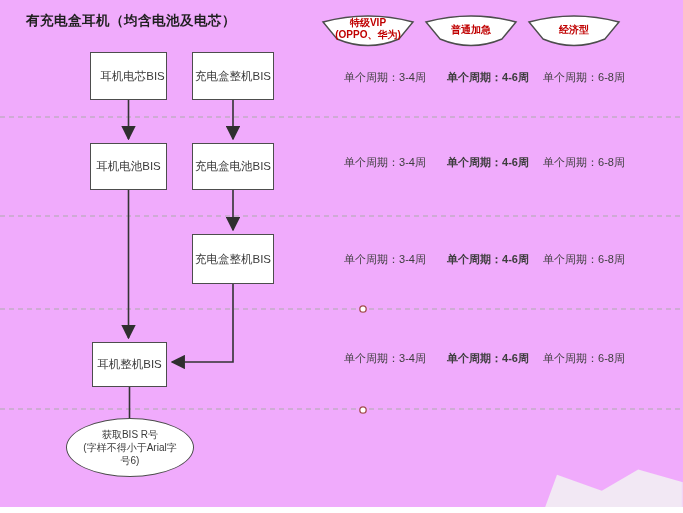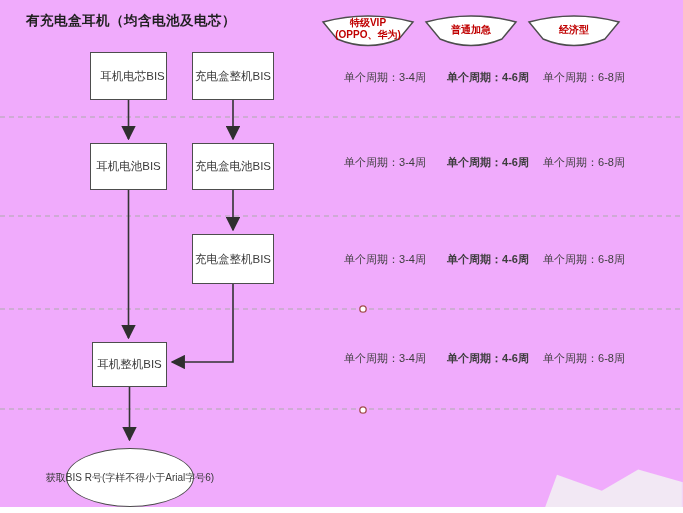--- a/index.html
+++ b/index.html
@@ -17,23 +17,23 @@
   }
   .layer{position:absolute;left:0;top:0;width:683px;height:513px;}
   .node{
     position:absolute;
     border:1.6px solid #4d4d4d;background:#fff;
     display:flex;align-items:center;justify-content:center;
     font-size:11.5px;color:#3a3a3a;
     box-sizing:border-box;text-align:center;
   }
   .ellipse{
-    position:absolute;left:66px;top:448px;width:128px;height:59px;
+    position:absolute;left:66px;top:418px;width:128px;height:59px;
     border:1.6px solid #4d4d4d;border-radius:50%;background:#fff;
-    display:flex;flex-direction:row;align-items:center;justify-content:center;
+    display:flex;flex-direction:column;align-items:center;justify-content:center;
     font-size:10px;color:#3a3a3a;line-height:1.3;text-align:center;
     box-sizing:border-box;
   }
   .ellipse div{white-space:nowrap;}
   .fan-text{
     position:absolute;width:92px;height:30px;top:15px;
     display:flex;flex-direction:column;align-items:center;justify-content:center;
     color:#c00000;font-weight:bold;font-size:10px;line-height:1.25;
     text-align:center;white-space:nowrap;
   }

